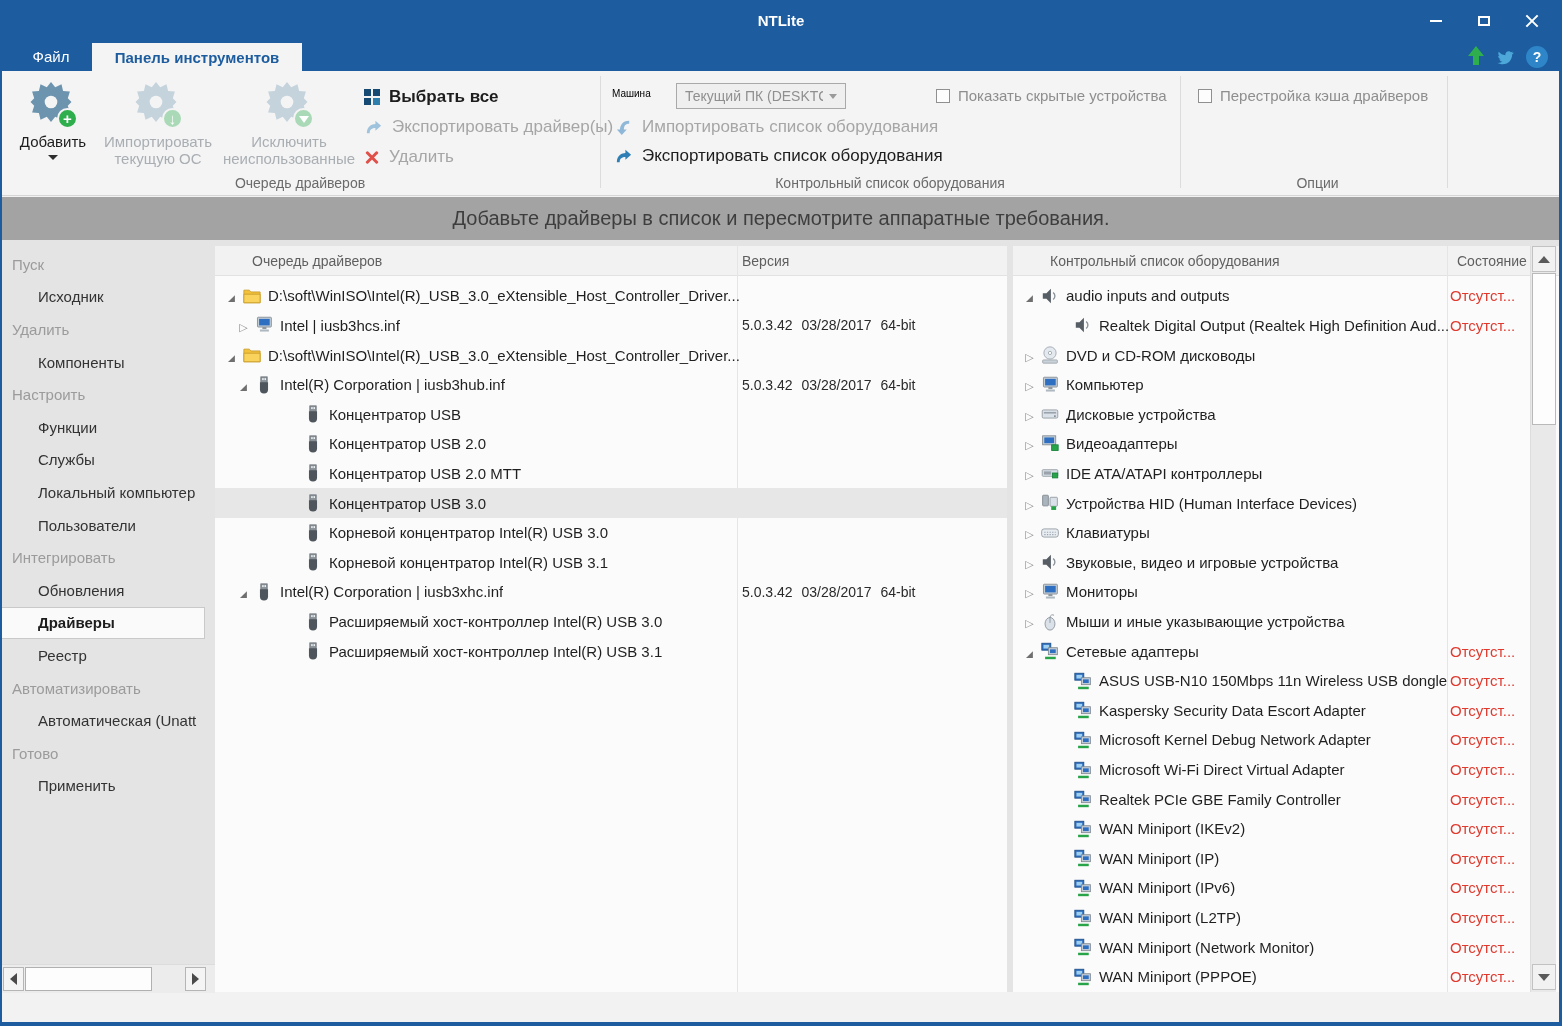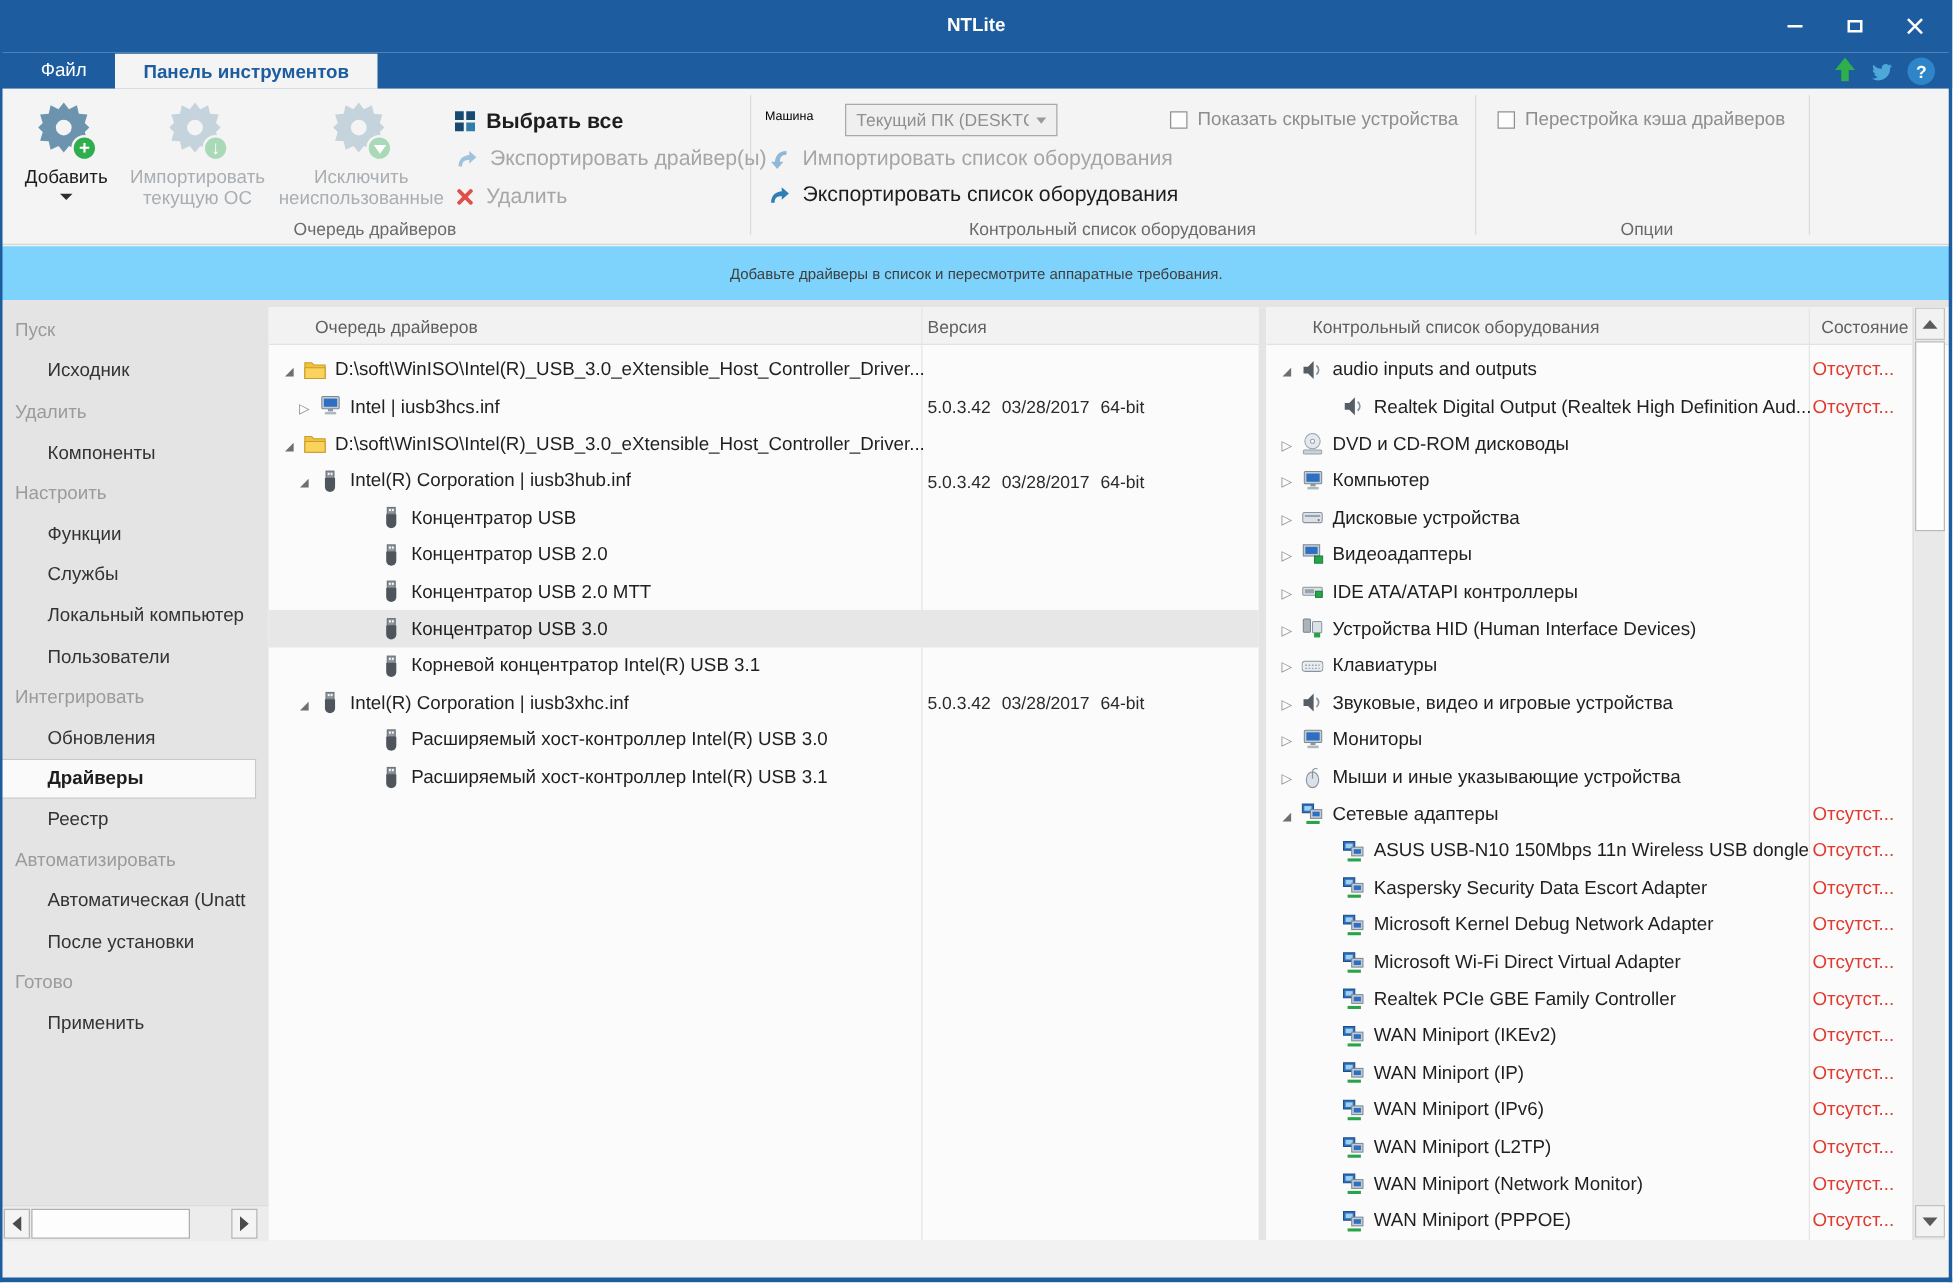--- a/index.html
+++ b/index.html
@@ -62,21 +62,21 @@
   .arr { width:19px; height:19px; }
 
   .mlabel { position:absolute; font-size:10px; color:#000000; }
   .machine-dd { position:absolute; left:676px; top:12px; width:170px; height:26px; background:#efefef; border:1px solid #a9a9a9; display:flex; align-items:center; padding:0 8px; gap:6px; color:#8f8f8f; font-size:14px; }
   .machine-dd .ddtext { flex:1; white-space:nowrap; overflow:hidden; }
   .dd-caret { border-left:4px solid transparent; border-right:4px solid transparent; border-top:5px solid #9a9a9a; }
   .cbrow { position:absolute; display:flex; align-items:center; gap:8px; font-size:15px; color:#8e8e8e; cursor:pointer; }
   .cbox { width:14px; height:14px; background:#fdfdfd; border:1px solid #909090; }
 
   
-  .infobar { position:absolute; left:0; top:197px; width:100%; height:43px; background:#7dd3fc; display:flex; align-items:center; justify-content:center; font-size:12px; color:#3e3e3e; }
+  .infobar { position:absolute; left:0; top:197px; width:100%; height:43px; background:#a3a3a3; display:flex; align-items:center; justify-content:center; font-size:20px; color:#3e3e3e; }
 
   
   .gapstrip { position:absolute; left:215px; top:240px; right:0; height:6px; background:#e4e4e4; }
   .sidebar { position:absolute; left:0; top:240px; width:215px; height:724px; background:#e4e4e4; overflow:hidden; }
   .snav { padding-top:8px; }
   .srow { height:32.6px; display:flex; align-items:center; font-size:15px; white-space:nowrap; overflow:hidden; cursor:pointer; }
   .srow.sec { color:#9b9b9b; padding-left:12px; cursor:default; }
   .srow.itm { color:#333; padding-left:38px; }
   .srow.selitem { background:#fafafa; border:1px solid #c9c9c9; border-left:none; width:205px; font-weight:bold; color:#1d1d1d; }
 
@@ -341,21 +341,20 @@
       <div class="srow itm">Функции</div>
       <div class="srow itm">Службы</div>
       <div class="srow itm">Локальный компьютер</div>
       <div class="srow itm">Пользователи</div>
       <div class="srow sec">Интегрировать</div>
       <div class="srow itm">Обновления</div>
       <div class="srow itm selitem">Драйверы</div>
       <div class="srow itm">Реестр</div>
       <div class="srow sec">Автоматизировать</div>
       <div class="srow itm">Автоматическая (Unatt</div>
-      <div class="srow itm">После установки</div>
       <div class="srow sec">Готово</div>
       <div class="srow itm">Применить</div>
     </div>
   </div>
 
   <div class="hscroll">
     <div class="hsbtn" style="left:3px">
         <span class="tri-l"></span>
       </div>
     <div class="hsthumb"></div>
@@ -433,20 +432,28 @@
           </span>
         <span class="lbl">Концентратор USB 2.0 MTT</span>
       </div>
       <div class="trow i2 sel">
         <span class="ico">
             <svg>
               <use href="#sym-usb"></use>
             </svg>
           </span>
         <span class="lbl">Концентратор USB 3.0</span>
+      </div>
+      <div class="trow i2">
+        <span class="ico">
+            <svg>
+              <use href="#sym-usb"></use>
+            </svg>
+          </span>
+        <span class="lbl">Корневой концентратор Intel(R) USB 3.0</span>
       </div>
       <div class="trow i2">
         <span class="ico">
             <svg>
               <use href="#sym-usb"></use>
             </svg>
           </span>
         <span class="lbl">Корневой концентратор Intel(R) USB 3.1</span>
       </div>
       <div class="trow i1">

